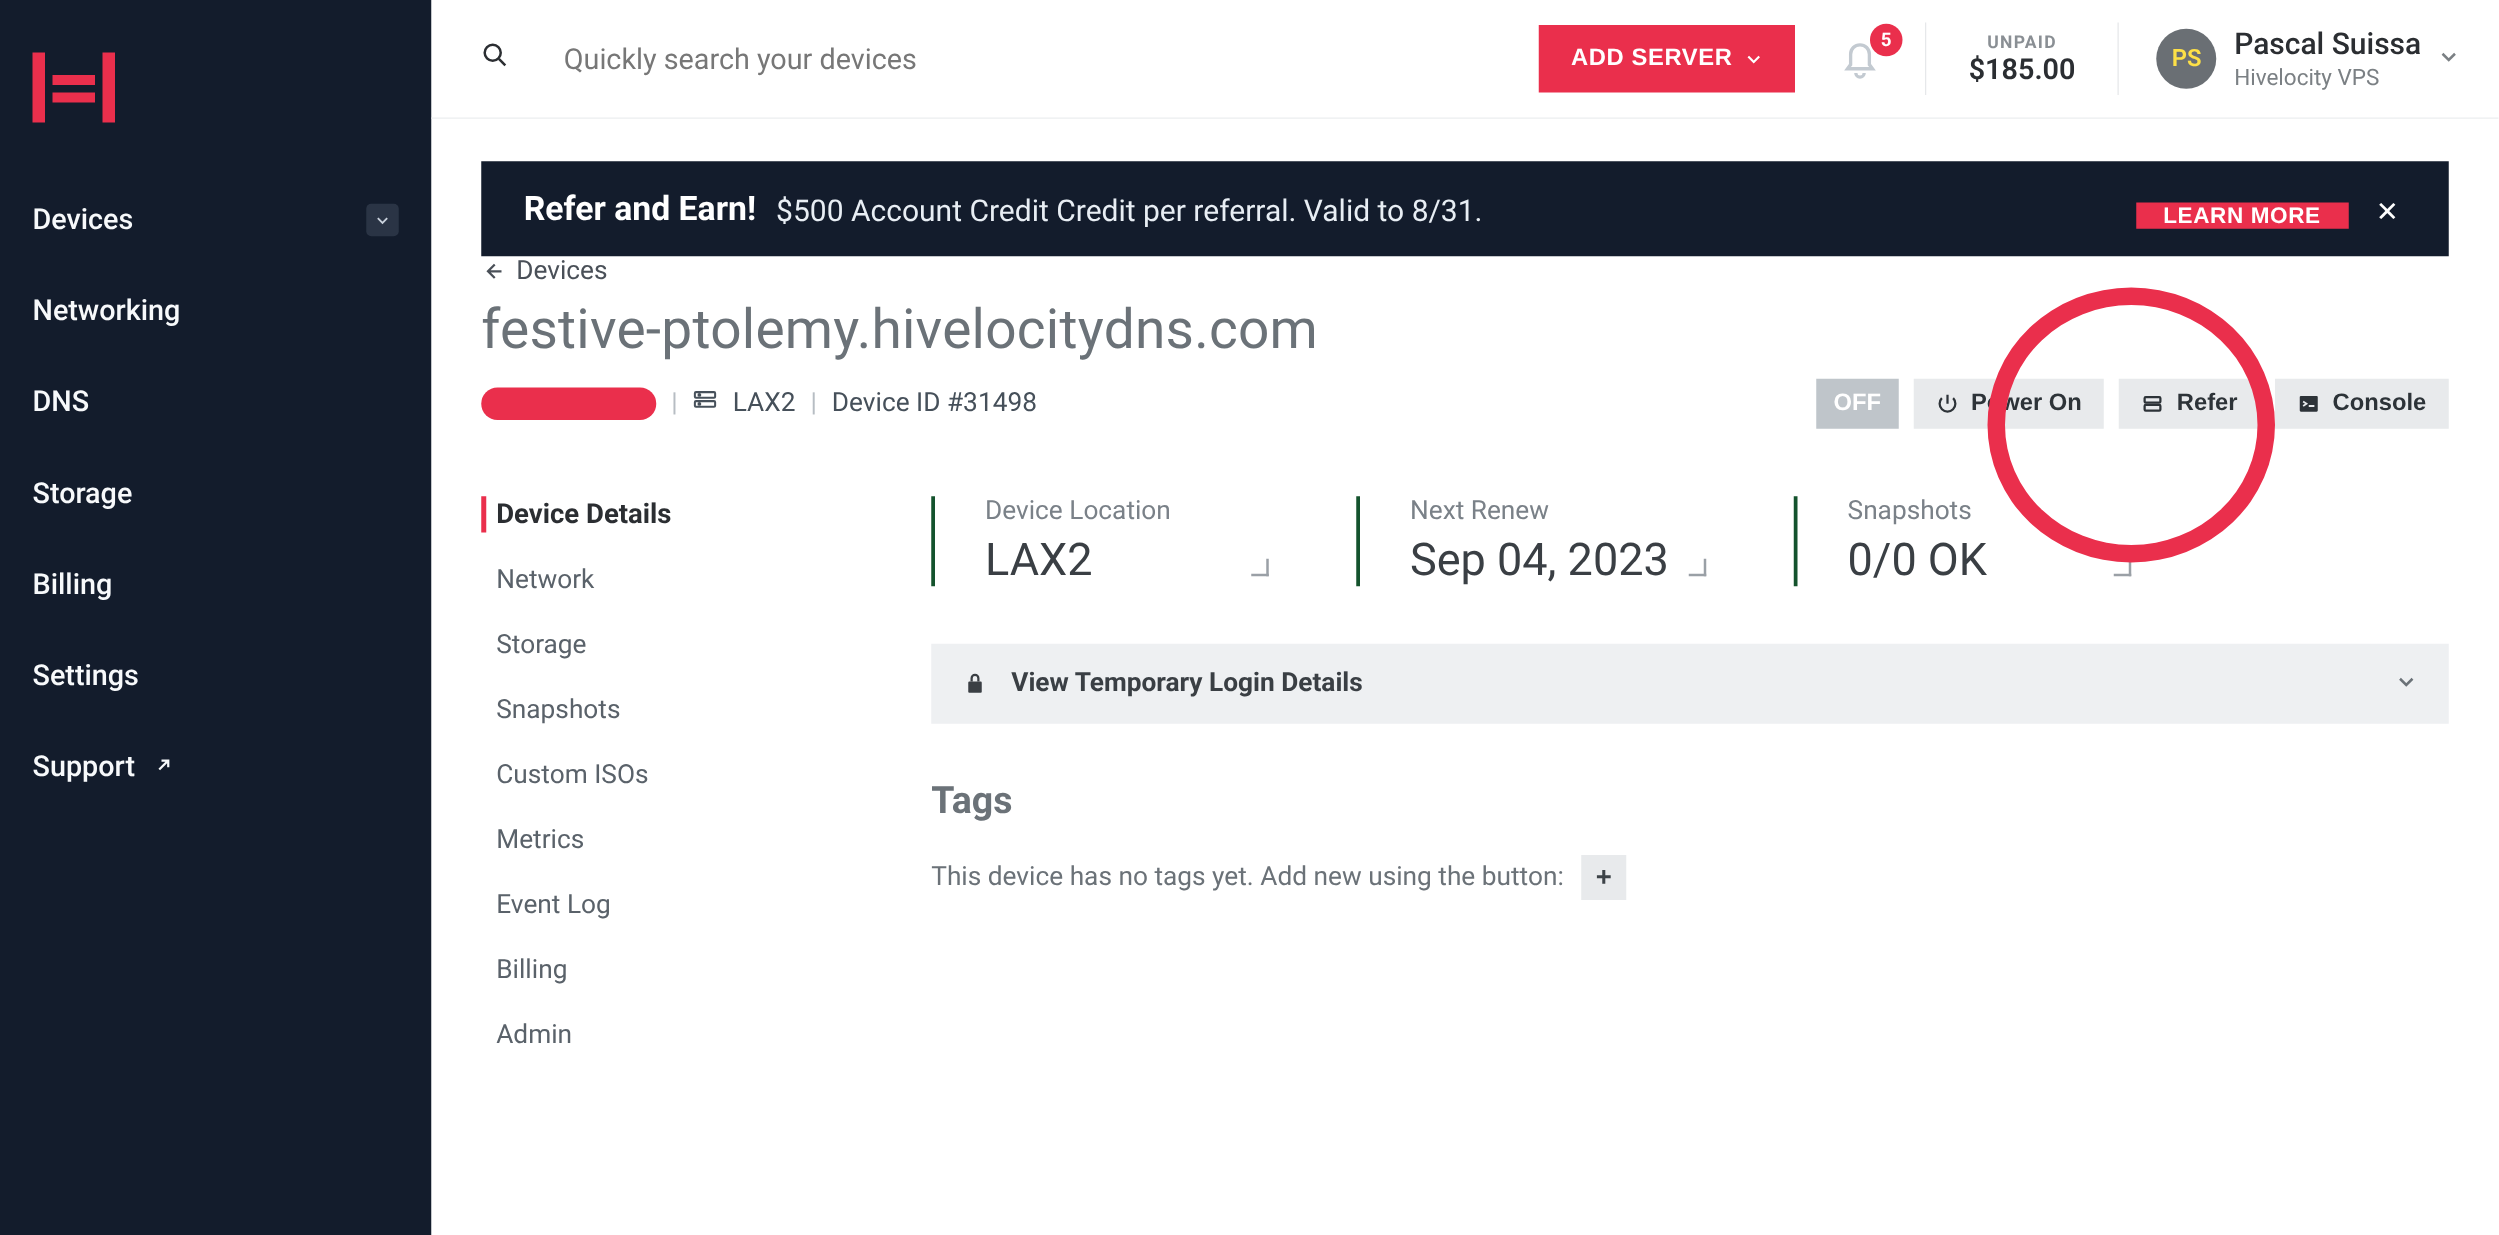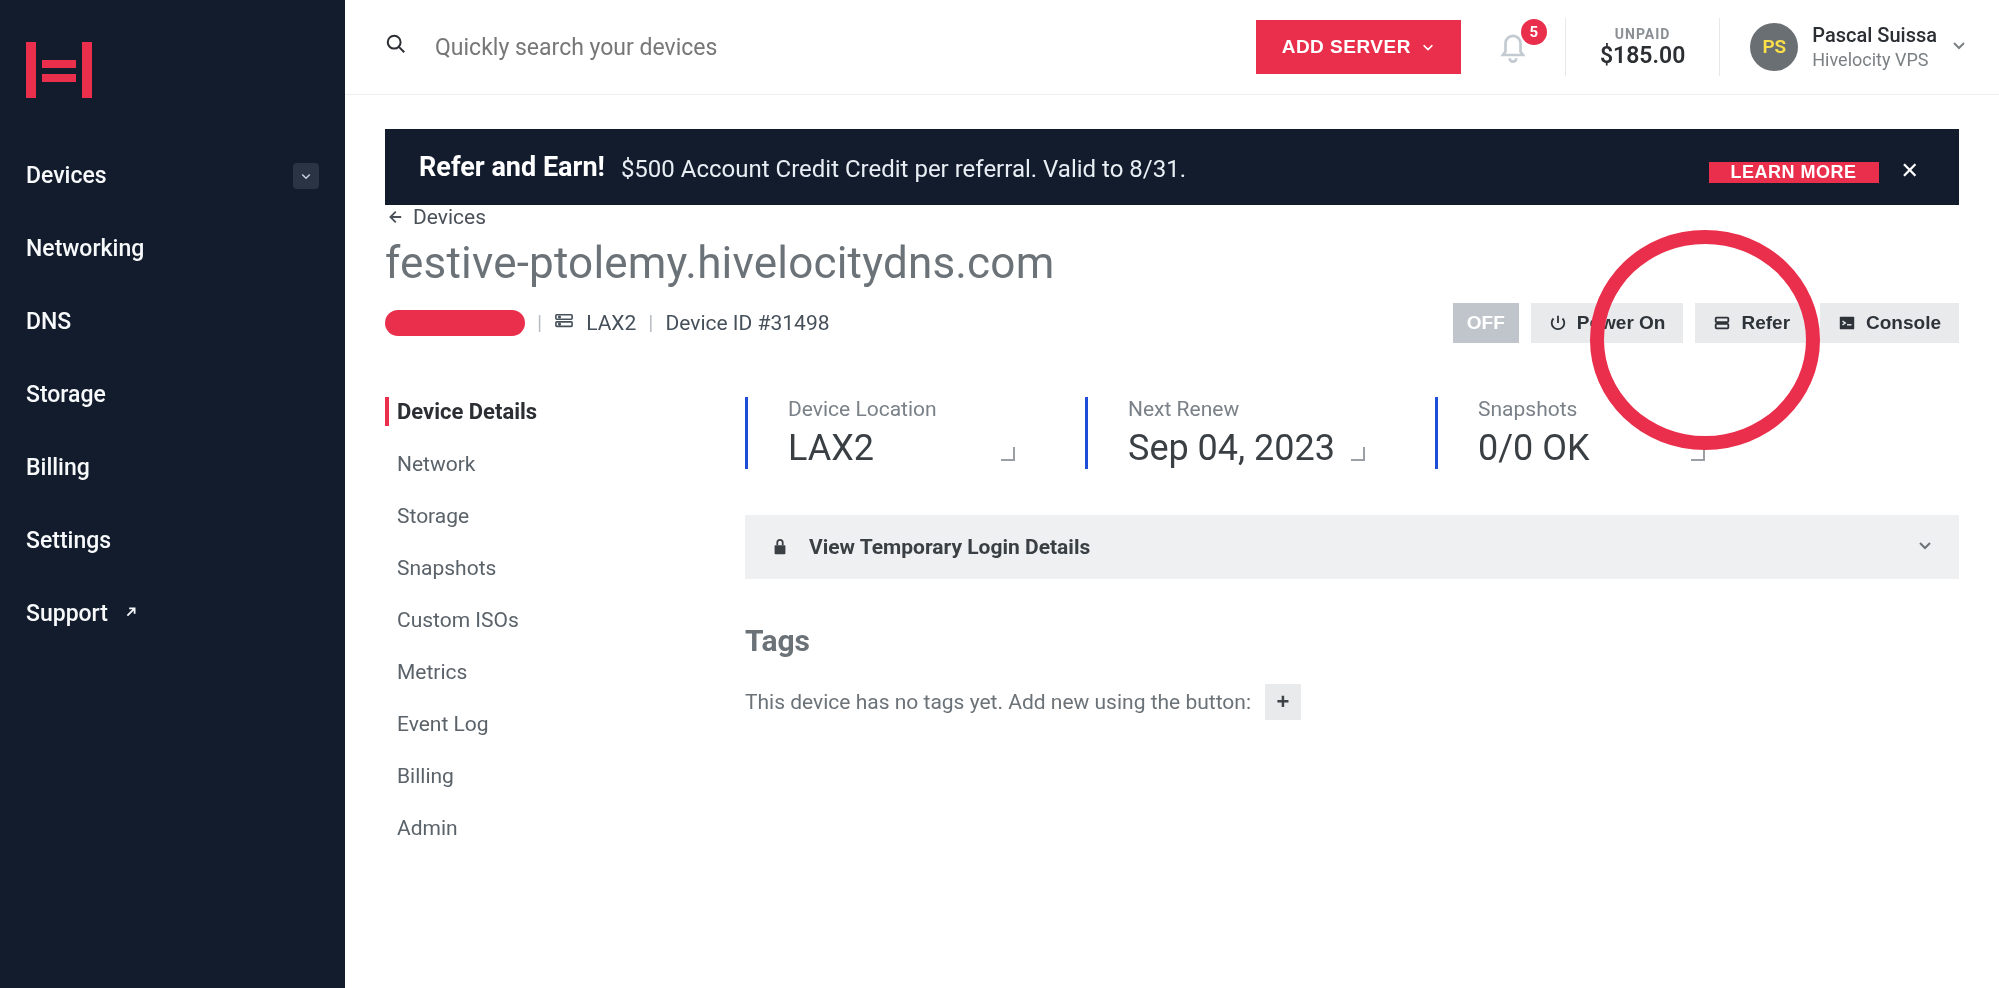--- a/index.html
+++ b/index.html
@@ -11,35 +11,35 @@
   .logo svg { display:block; }
   .nav { display:flex; flex-direction:column; gap: 46px; padding: 0 26px; }
   .nav-item { display:flex; align-items:center; justify-content:space-between; font-size:23px; font-weight:500; cursor:pointer; }
   .nav-item .chev { width:26px; height:26px; background:#2a3445; border-radius:4px; display:flex; align-items:center; justify-content:center; }
   .nav-item .chev svg { width:12px; height:12px; }
   .nav-item .ext svg { width:18px; height:18px; margin-left:6px; }
   .nav-item .left { display:flex; align-items:center; gap:8px; }
   
   .main { flex:1; display:flex; flex-direction:column; min-width:0; }
   .topbar { display:flex; align-items:center; padding: 18px 32px 18px 40px; border-bottom:1px solid #eceef0; gap:24px; }
-  .search { display:flex; align-items:center; gap:28px; flex:1; color:#777; font-size:23px; }
+  .search { display:flex; align-items:center; gap:44px; flex:1; color:#777; font-size:23px; }
   .search svg { width:22px; height:22px; }
   .add-server { background:#ea2f4c; color:#fff; border:none; padding:16px 26px; font-size:19px; font-weight:700; letter-spacing:0.5px; display:flex; align-items:center; gap:10px; cursor:pointer; }
   .add-server svg { width:14px; height:14px; }
   .tb-sep { width:1px; height:58px; background:#e6e8ea; }
   .bell { position:relative; padding:0 8px; }
   .bell svg { width:40px; height:40px; stroke:#c3cad1; }
   .badge { position:absolute; top:-6px; right:-6px; background:#ea2f4c; color:#fff; border-radius:50%; width:26px; height:26px; font-size:15px; font-weight:700; display:flex; align-items:center; justify-content:center; }
   .unpaid { text-align:center; padding:0 10px; }
   .unpaid .lbl { font-size:14px; letter-spacing:1px; color:#8a8f94; font-weight:700; }
   .unpaid .amt { font-size:23px; font-weight:600; color:#2b2e32; }
   .user { display:flex; align-items:center; gap:14px; padding-left:6px; }
   .avatar { width:48px; height:48px; border-radius:50%; background:#6a6f74; color:#fde047; font-size:19px; font-weight:600; display:flex; align-items:center; justify-content:center; }
   .user-text { line-height:1.3; }
-  .user-text .name { font-size:20px; font-weight:500; }
+  .user-text .name { font-size:24px; font-weight:500; }
   .user-text .org { font-size:18px; color:#7b8084; }
   .user .caret svg { width:16px; height:16px; stroke:#7b8084; }
   
   .content { padding: 34px 40px 20px 40px; flex:1; overflow:auto; }
   .banner { background:#131c2c; color:#fff; display:flex; align-items:flex-end; padding:22px 34px; gap:16px; }
   .banner .title { font-size:27px; font-weight:700; }
   .banner .desc { font-size:24px; flex:1; font-weight:400; color:#e8eef4; }
   .learn { background:#ea2f4c; color:#fff; border:none; padding:0 22px; font-size:18px; font-weight:700; letter-spacing:0.5px; cursor:pointer; }
   .close-x { color:#fff; font-size:22px; padding:0 6px; cursor:pointer; }
   .breadcrumb { display:flex; align-items:center; gap:10px; font-size:21px; color:#4a5058; margin-bottom:8px; cursor:pointer; }
@@ -55,21 +55,21 @@
   .btn svg { width:18px; height:18px; }
   .btn.off { background:#bfc5ca; color:#fff; font-weight:700; padding:10px 14px; }
   
   .cols { display:flex; gap:0; }
   .left-col { width:360px; flex-shrink:0; padding-right:12px; }
   .subnav { display:flex; flex-direction:column; gap:24px; font-size:21px; color:#5a626a; }
   .subnav .item { padding:2px 0 2px 12px; cursor:pointer; }
   .subnav .item.active { border-left:4px solid #ea2f4c; padding-left:8px; color:#2b2e32; font-weight:700; font-size:22px; }
   .right-col { flex:1; min-width:0; }
   .stat-row { display:flex; gap:0; margin-bottom:46px; }
-  .stat { padding:0 40px; border-left:3px solid #1d4ed8; display:flex; flex-direction:column; gap:6px; margin-right:60px; position:relative; min-width:280px; }
+  .stat { padding:0 40px; border-left:3px solid #14532d; display:flex; flex-direction:column; gap:6px; margin-right:60px; position:relative; min-width:280px; }
   .stat .lbl { font-size:21px; color:#7a8188; }
   .stat .val { font-size:36px; font-weight:400; color:#3a3f44; }
   .stat .corner { position:absolute; right:10px; bottom:8px; width:14px; height:14px; border-right:2px solid #9aa0a6; border-bottom:2px solid #9aa0a6; }
   .accordion { background:#eef0f2; padding:20px 26px; display:flex; align-items:center; justify-content:space-between; margin-bottom:44px; cursor:pointer; }
   .accordion .left { display:flex; align-items:center; gap:20px; font-size:21px; font-weight:700; color:#3a3f44; }
   .accordion svg.lock { width:18px; height:20px; }
   .accordion .chev2 svg { width:16px; height:16px; stroke:#6b7278; }
   .tags-h { font-size:30px; color:#6b7278; margin-bottom:26px; }
   .tags-row { display:flex; align-items:center; gap:14px; font-size:21px; color:#6b7278; }
   .plus { width:36px; height:36px; background:#e8eaec; display:flex; align-items:center; justify-content:center; font-size:22px; font-weight:600; color:#3d4348; cursor:pointer; border:none; }

